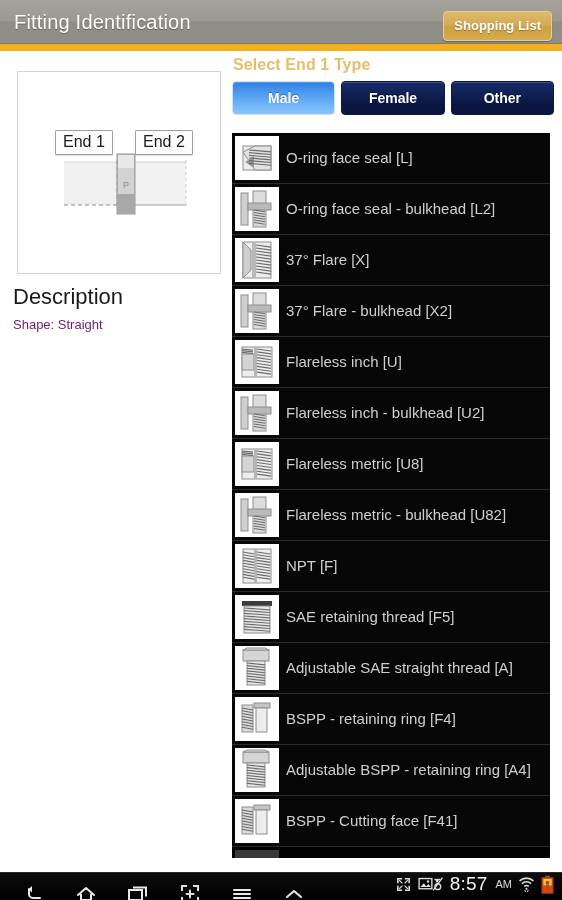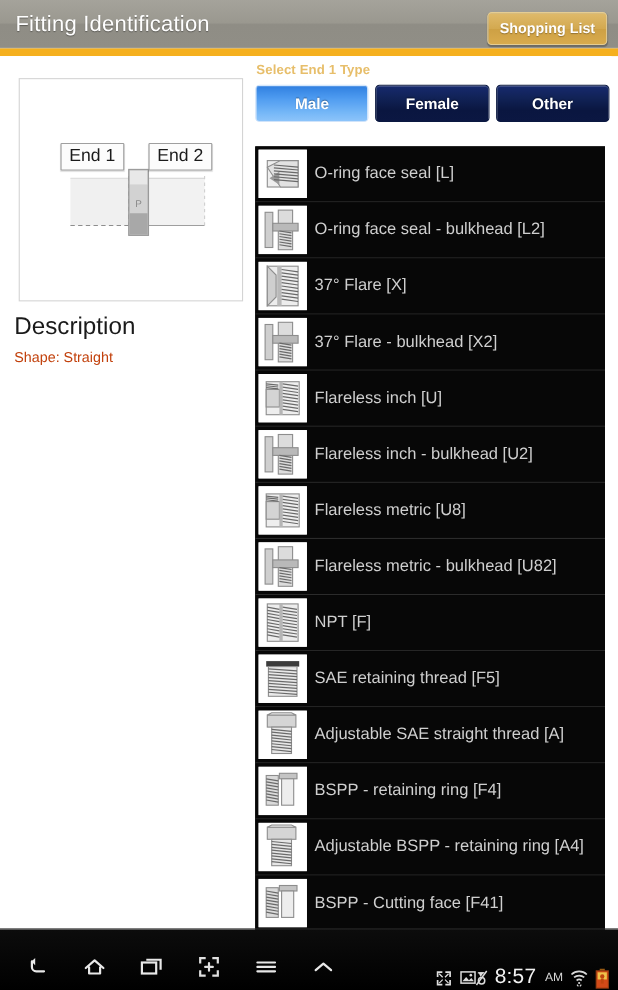--- a/index.html
+++ b/index.html
@@ -61,31 +61,31 @@
   #end2-label { left: 117px; top: 58px; }
 
   .fitting-graphic { position: absolute; left: 0; top: 0; width: 204px; height: 203px; }
 
   .desc-heading {
     position: absolute; left: 13px; top: 233px;
     font-size: 22px; color: #1a1a1a; font-weight: normal;
   }
   .desc-line {
     position: absolute; left: 13px; top: 266px;
-    font-size: 13px; color: #c2410c;
+    font-size: 13px; color: #701a75;
   }
 
   
   .right-panel {
     position: absolute; top: 51px; left: 230px; width: 326px; bottom: 42px;
     background: #ffffff; overflow: hidden;
   }
   .section-label {
     padding: 5px 0 4px 3px;
-    color: #e7be6a; font-size: 12px; font-weight: bold;
+    color: #e7be6a; font-size: 16px; font-weight: bold;
     letter-spacing: .1px;
   }
   .tabs {
     display: flex; gap: 6px; padding: 3px 2px 5px 2px; justify-content: flex-end;
   }
   .tab {
     flex: 1 1 0; height: 34px;
     border-radius: 4px;
     display: flex; align-items: center; justify-content: center;
     color: #ffffff; font-size: 14px; font-weight: bold;
@@ -120,24 +120,24 @@
     display: block;
   }
   .row-label {
     color: #cfcfcf; font-size: 15px; line-height: 20px;
     padding: 6px 8px 6px 2px;
   }
   .row.faded { opacity: .22; }
 
   
   .navbar {
-    position: absolute; left: 0; bottom: 0; width: 562px; height: 56px;
+    position: absolute; left: 0; bottom: 0; width: 562px; height: 28px;
     background: linear-gradient(to bottom, #0c0c0c 0%, #000000 100%);
     border-top: 1px solid #2a2a2a;
-    display: flex; align-items: flex-end;
+    display: flex; align-items: flex-start;
   }
   .nav-left { display: flex; align-items: center; gap: 0px; padding-left: 8px; }
   .nav-btn {
     width: 52px; height: 42px;
     display: flex; align-items: center; justify-content: center;
     cursor: pointer;
   }
   .nav-right {
     margin-left: auto; display: flex; align-items: center; gap: 6px;
     padding-right: 8px;

